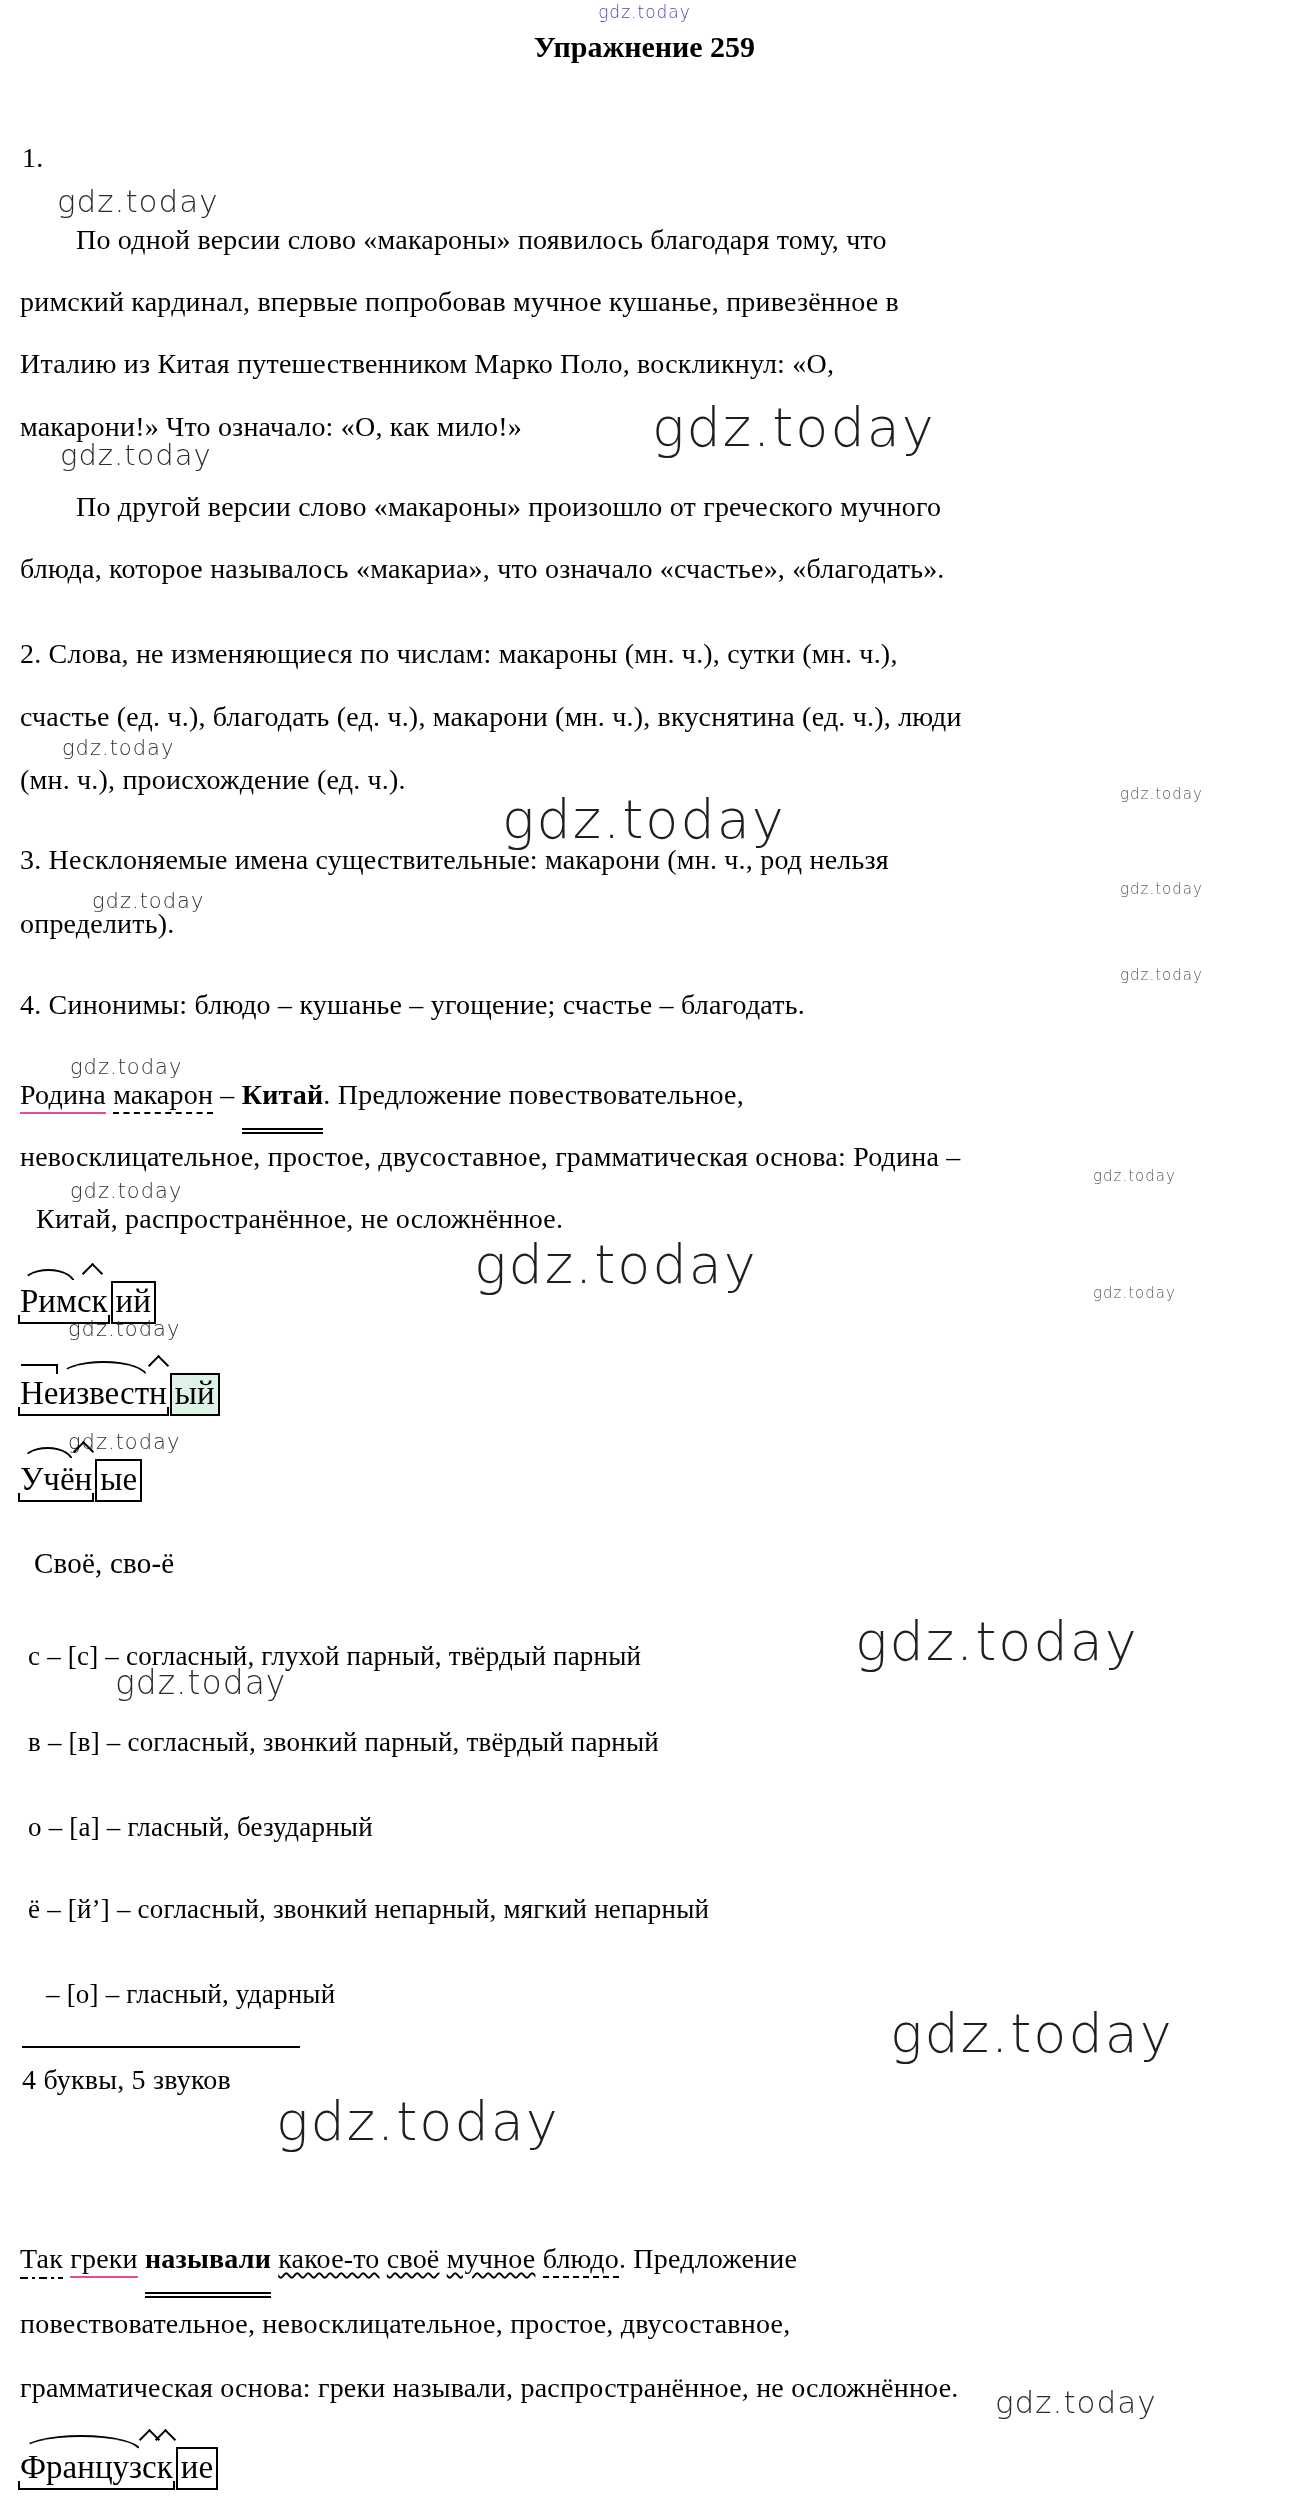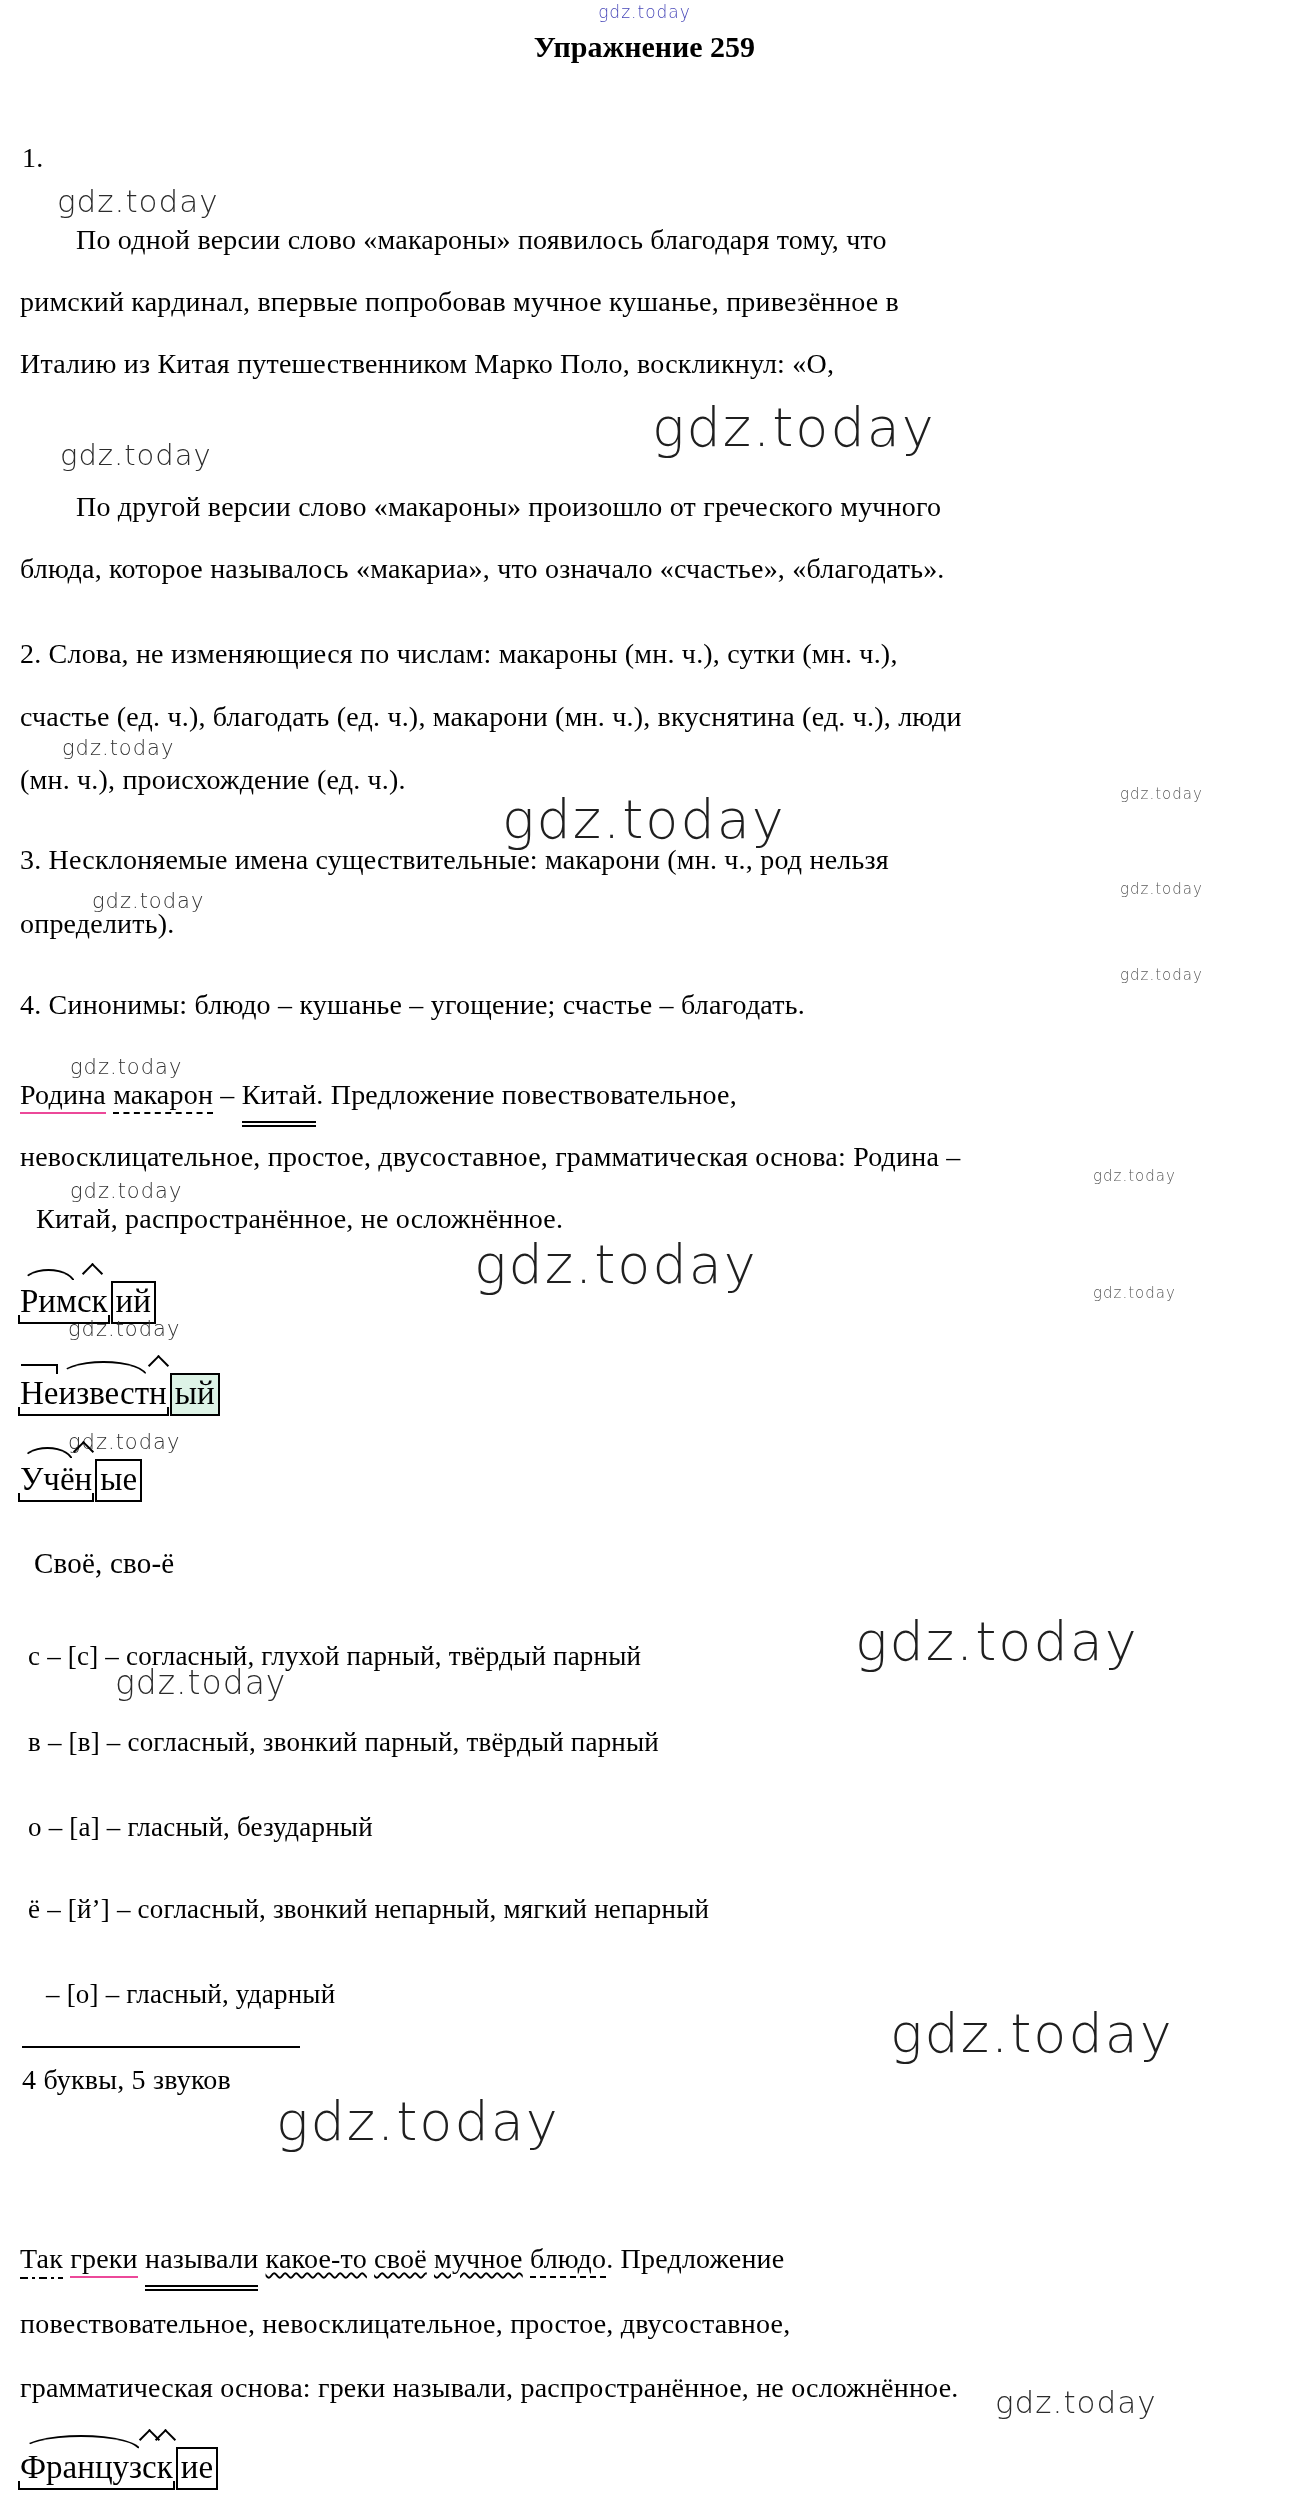--- a/index.html
+++ b/index.html
@@ -12,21 +12,21 @@
   .wm{position:absolute;font-family:"DejaVu Sans","Liberation Sans",sans-serif;font-weight:300;
       white-space:nowrap;letter-spacing:1px;}
   .wm-blue{left:0;right:0;text-align:center;font-size:17px;color:#4747b8;}
   .wm-big{font-size:54px;color:#1f1f1f;letter-spacing:2px;}
   .wm-med{font-size:31px;color:#2b2b2b;}
   .wm-sm{font-size:21px;color:#333333;}
   .wm-xs{font-size:15px;color:#5a5a5a;}
   
   .u-solid{border-bottom:2px solid #ec4899;padding-bottom:2px;}
   .u-dashed{border-bottom:2px dashed #000;padding-bottom:2px;}
-  .u-double{border-bottom:6px double #000;padding-bottom:11px;}
+  .u-double{border-bottom:6px double #000;padding-bottom:18px;font-weight:bold;}
   .u-wavy{text-decoration:underline;text-decoration-style:wavy;text-decoration-thickness:1.5px;text-underline-offset:4px;}
   .u-dashdot{position:relative;}
   .u-dashdot::after{content:"";position:absolute;left:0;right:0;bottom:-5px;height:2px;
       background-image:repeating-linear-gradient(90deg,#000 0 8px,transparent 8px 12px,#000 12px 15px,transparent 15px 19px);}
   
   .mword{position:absolute;font-size:33px;padding-top:19px;white-space:nowrap;}
   .stem{position:relative;display:inline-block;border-bottom:2px solid #000;padding-bottom:2px;}
   .stem::before,.stem::after{content:"";position:absolute;bottom:-2px;width:2px;height:9px;background:#000;}
   .stem::before{left:-2px;}
   .stem::after{right:-2px;}
@@ -52,20 +52,21 @@
 
   <div class="title" style="top:30px;">Упражнение 259</div>
 
   <div class="line" style="left:22px;top:140px;">1.</div>
 
   <div class="wm wm-med" style="left:57px;top:183px;">gdz.today</div>
 
   <div class="line" style="left:76px;top:222px;">По одной версии слово «макароны» появилось благодаря тому, что</div>
   <div class="line" style="left:20px;top:284px;">римский кардинал, впервые попробовав мучное кушанье, привезённое в</div>
   <div class="line" style="left:20px;top:346px;">Италию из Китая путешественником Марко Поло, воскликнул: «О,</div>
+  <div class="line" style="left:20px;top:409px;">макарони!» Что означало: «О, как мило!»</div>
 
   <div class="wm wm-big" style="left:652px;top:396px;">gdz.today</div>
   <div class="wm wm-med" style="left:60px;top:438px;font-size:29px;">gdz.today</div>
 
   <div class="line" style="left:76px;top:489px;">По другой версии слово «макароны» произошло от греческого мучного</div>
   <div class="line" style="left:20px;top:551px;">блюда, которое называлось «макариа», что означало «счастье», «благодать».</div>
 
   <div class="line" style="left:20px;top:636px;">2. Слова, не изменяющиеся по числам: макароны (мн. ч.), сутки (мн. ч.),</div>
   <div class="line" style="left:20px;top:699px;">счастье (ед. ч.), благодать (ед. ч.), макарони (мн. ч.), вкуснятина (ед. ч.), люди</div>
   <div class="wm wm-sm" style="left:62px;top:736px;">gdz.today</div>

